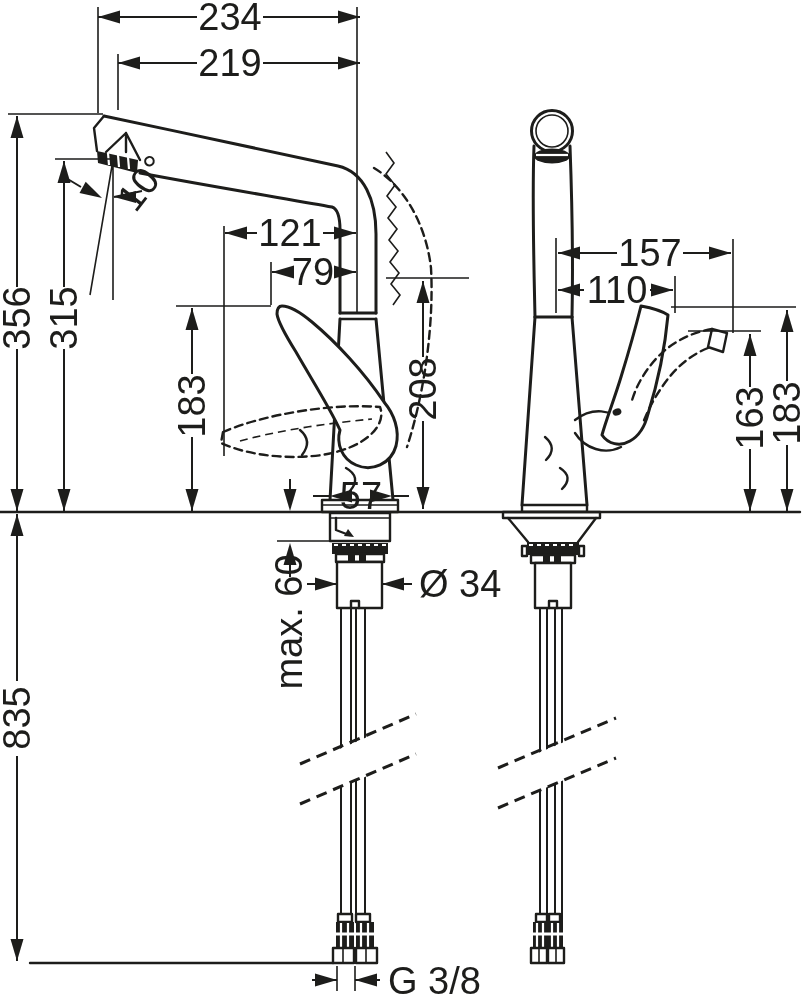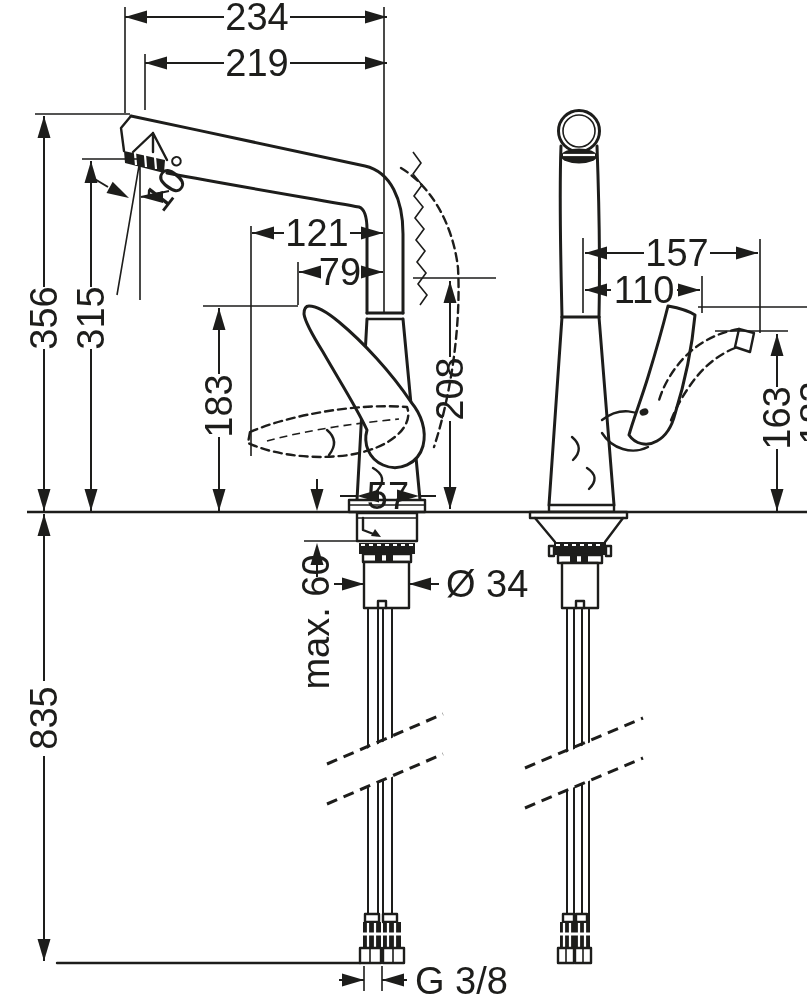--- a/index.html
+++ b/index.html
@@ -1,17 +1,17 @@
 <!DOCTYPE html>
 <html style="--ink: #1d1d1b; --paper: #ffffff;"><head>
 <meta charset="utf-8">
 <style>
   :root { --ink:#1d1d1b; --paper:#ffffff; }
   html,body { margin:0; padding:0; background:var(--paper); }
-  .stage { width:640px; height:1000px; position:relative; background:var(--paper);margin-left:27px; }
+  .stage { width:640px; height:1000px; position:relative; background:var(--paper); }
   svg { display:block; }
   .ln   { fill:none; stroke:var(--ink); stroke-width:3;   stroke-linejoin:round; stroke-linecap:round; }
   .ln2  { fill:none; stroke:var(--ink); stroke-width:2.4; stroke-linejoin:round; stroke-linecap:round; }
   .thin { fill:none; stroke:var(--ink); stroke-width:1.6; stroke-linecap:butt; }
   .dim  { fill:none; stroke:var(--ink); stroke-width:2;   stroke-linecap:butt; }
   .dash  { stroke-dasharray:8 5; }
   .dash2 { stroke-dasharray:11 7; stroke-width:3; }
   .fillink { fill:var(--ink); stroke:none; }
   .white   { fill:#fff; }
   .wstripe { stroke:#fff; stroke-width:2.2; fill:none; }

